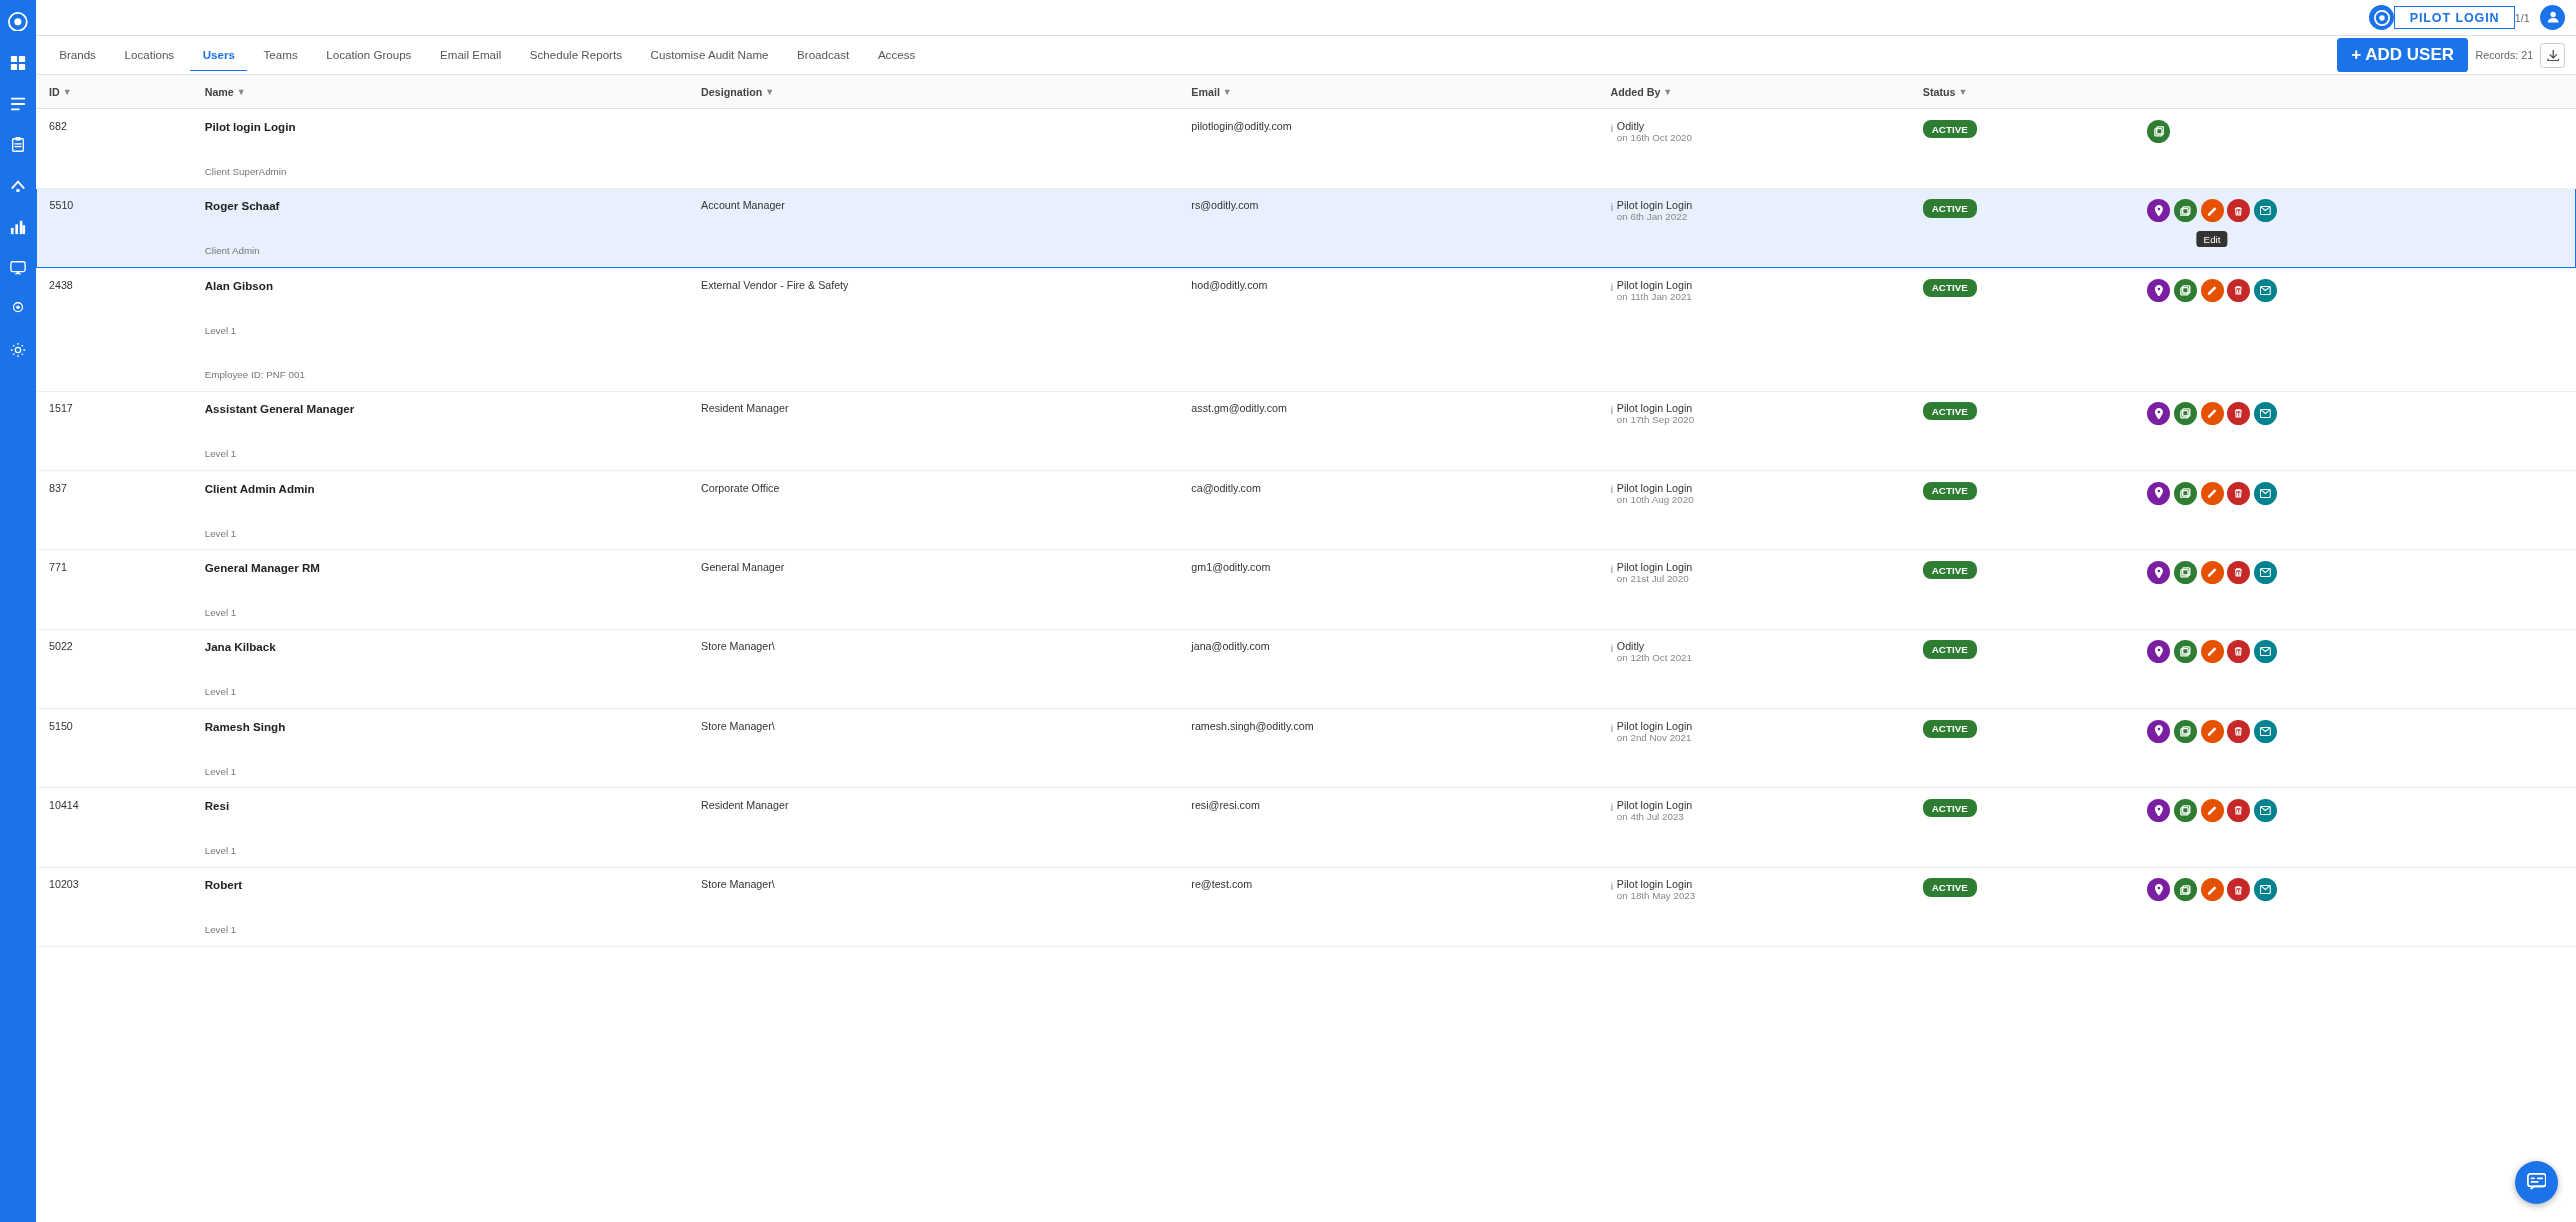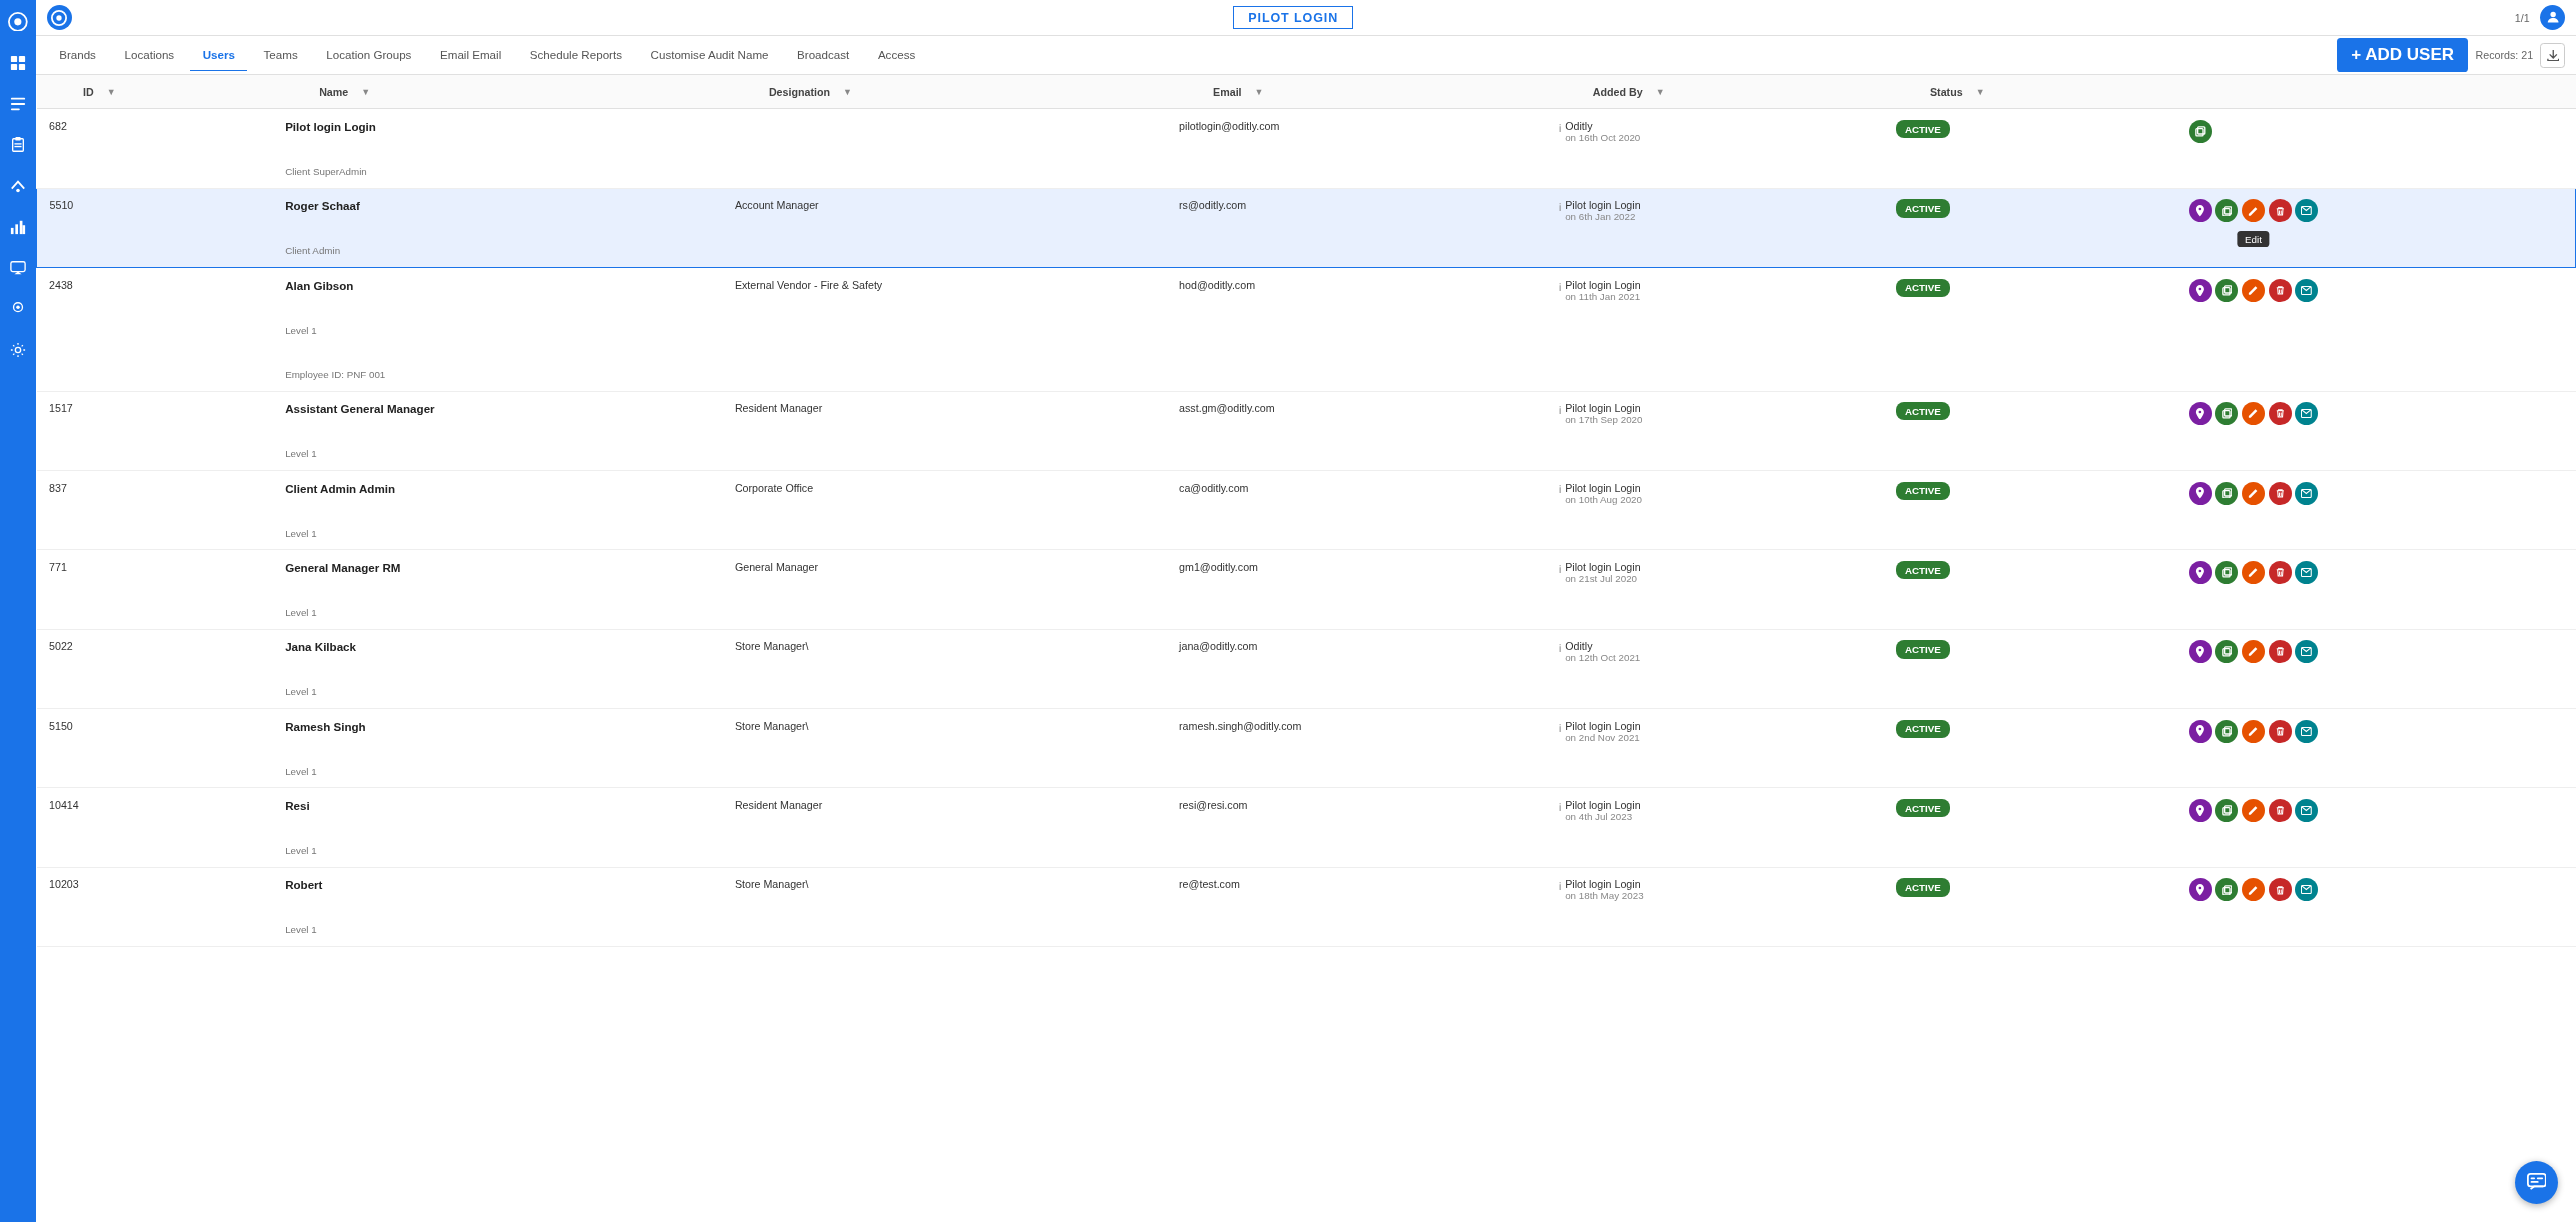--- a/index.html
+++ b/index.html
@@ -35,21 +35,21 @@
       flex-direction: column;
       overflow: hidden;
     }
 
     
     .top-header {
       height: 36px;
       background: white;
       display: flex;
       align-items: center;
-      justify-content: space-between;
+      justify-content: flex-end;
       padding: 0 10.7px;
       border-bottom: 0.9px solid #e0e0e0;
       box-shadow: 0 0.9px 2.7px rgba(0,0,0,0.1);
     }
     .logo-area {
       display: flex;
       align-items: center;
       gap: 7.2px;
     }
     .logo-circle {
@@ -168,22 +168,21 @@
       padding: 10.7px 12.5px;
       text-align: left;
       font-size: 10.7px;
       font-weight: 600;
       color: #444;
       white-space: nowrap;
     }
     thead th .col-header {
       display: flex;
       align-items: center;
-      gap: 13px;
-      margin-left: 34px;
+      gap: 3px;
     }
     thead th .sort-icon {
       font-size: 9px;
       color: #888;
     }
     tbody tr {
       border-bottom: 0.9px solid #eee;
     }
     tbody tr.selected-row {
       background: #e8f0fe;

